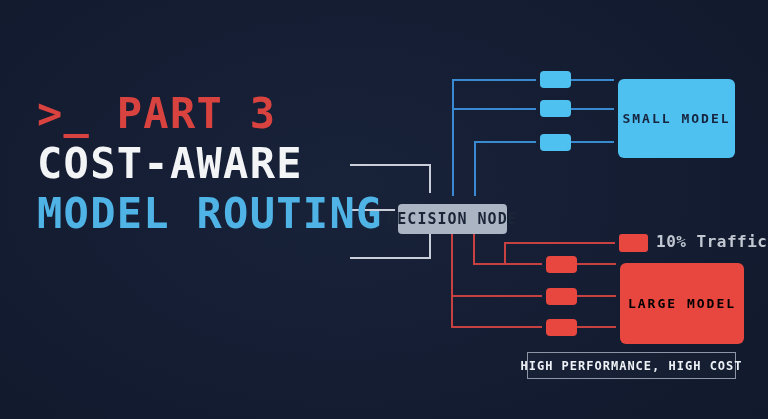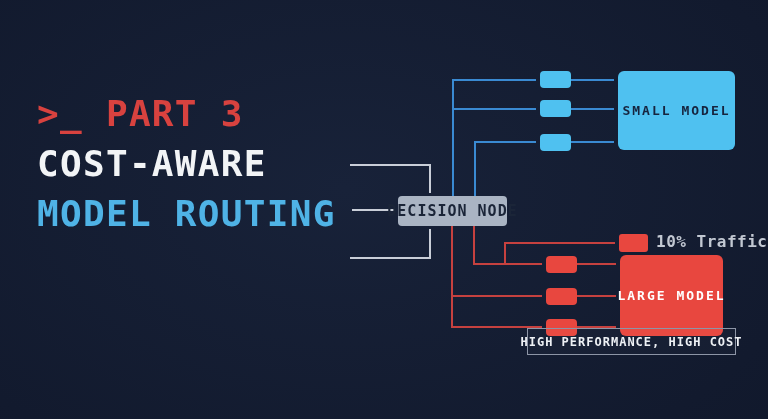--- a/index.html
+++ b/index.html
@@ -7,63 +7,63 @@
     position:relative;
     width:768px;height:419px;
     margin:0 auto;
     overflow:hidden;
     background:radial-gradient(120% 140% at 45% 45%, #182239 0%, #121a2e 52%, #0d1424 100%);
     font-family:"DejaVu Sans Mono", monospace;
   }
   
   .title{
     position:absolute;left:37px;top:89px;
-    font-size:36px;font-weight:bold;line-height:50px;
+    font-size:42px;font-weight:bold;line-height:50px;
     letter-spacing:1.3px;white-space:nowrap;
   }
   .t-red{color:#d8423f;}
   .t-white{color:#f2f4f6;}
   .t-blue{color:#4fb3e6;}
   .t-gray{color:#98a1ab;}
   
   .wires{position:absolute;left:0;top:0;width:768px;height:419px;}
   .wires path{fill:none;stroke-width:2px;}
   .w-gray{stroke:#c9ced8;}
   .w-blue{stroke:#3a8ad2;}
   .w-red{stroke:#c6413f;}
   
   .node{
     position:absolute;display:flex;align-items:center;justify-content:center;
-    box-sizing:border-box;font-weight:bold;white-space:nowrap;
+    box-sizing:border-box;font-weight:bold;white-space:nowrap;margin-top:8px;
   }
   .decision{
     left:398px;top:196px;width:109px;height:30px;
     background:#aab4c3;border-radius:4px;
     color:#1b2538;font-size:15px;letter-spacing:1px;
   }
   .chip{position:absolute;width:31px;height:17px;border-radius:4px;}
   .chip-blue{background:#4fc1f0;}
   .chip-red{background:#e8473f;}
   .model{
     border-radius:6px;font-size:13px;letter-spacing:2px;
   }
   .small-model{
     left:618px;top:71px;width:117px;height:79px;
     background:#4fc1f0;color:#16243e;
   }
   .large-model{
-    left:620px;top:255px;width:103px;height:81px;
-    background:#e8473f;color:#ffffff;
+    left:620px;top:255px;width:124px;height:81px;
+    background:#e8473f;color:#000000;
   }
   .caption{
     border:1px solid #8d95a6;background:rgba(255,255,255,0.02);
     color:#eef1f5;font-size:12px;letter-spacing:1px;
   }
   .cap-low{left:545px;top:160px;width:192px;height:28px;}
-  .cap-high{left:527px;top:328px;width:209px;height:27px;}
+  .cap-high{left:527px;top:344px;width:209px;height:27px;}
   .traffic-chip{left:619px;top:234px;width:29px;height:18px;border-radius:3px;}
   .traffic-label{
     position:absolute;left:656px;top:232px;height:14px;
     color:#c2c8d2;font-size:16px;font-weight:bold;letter-spacing:0.5px;white-space:nowrap;
   }
 </style>
 </head>
 <body>
 
 <div class="stage">

